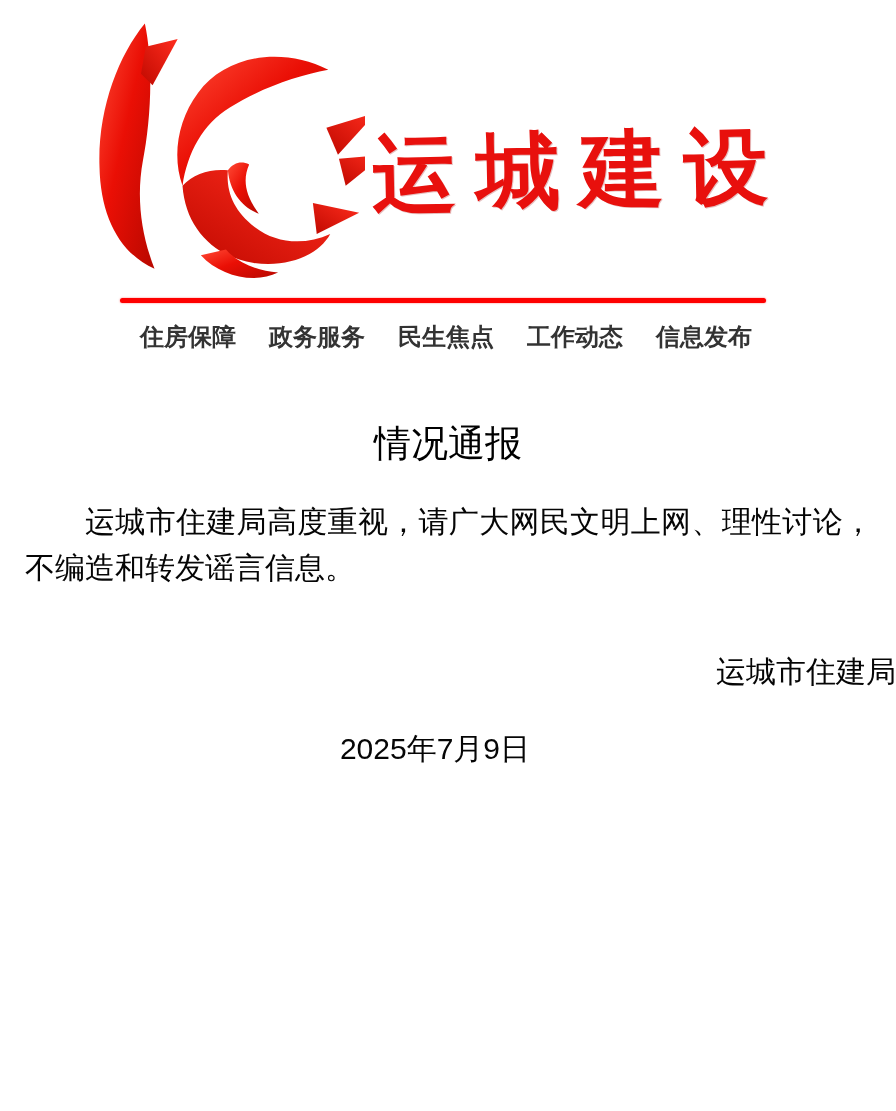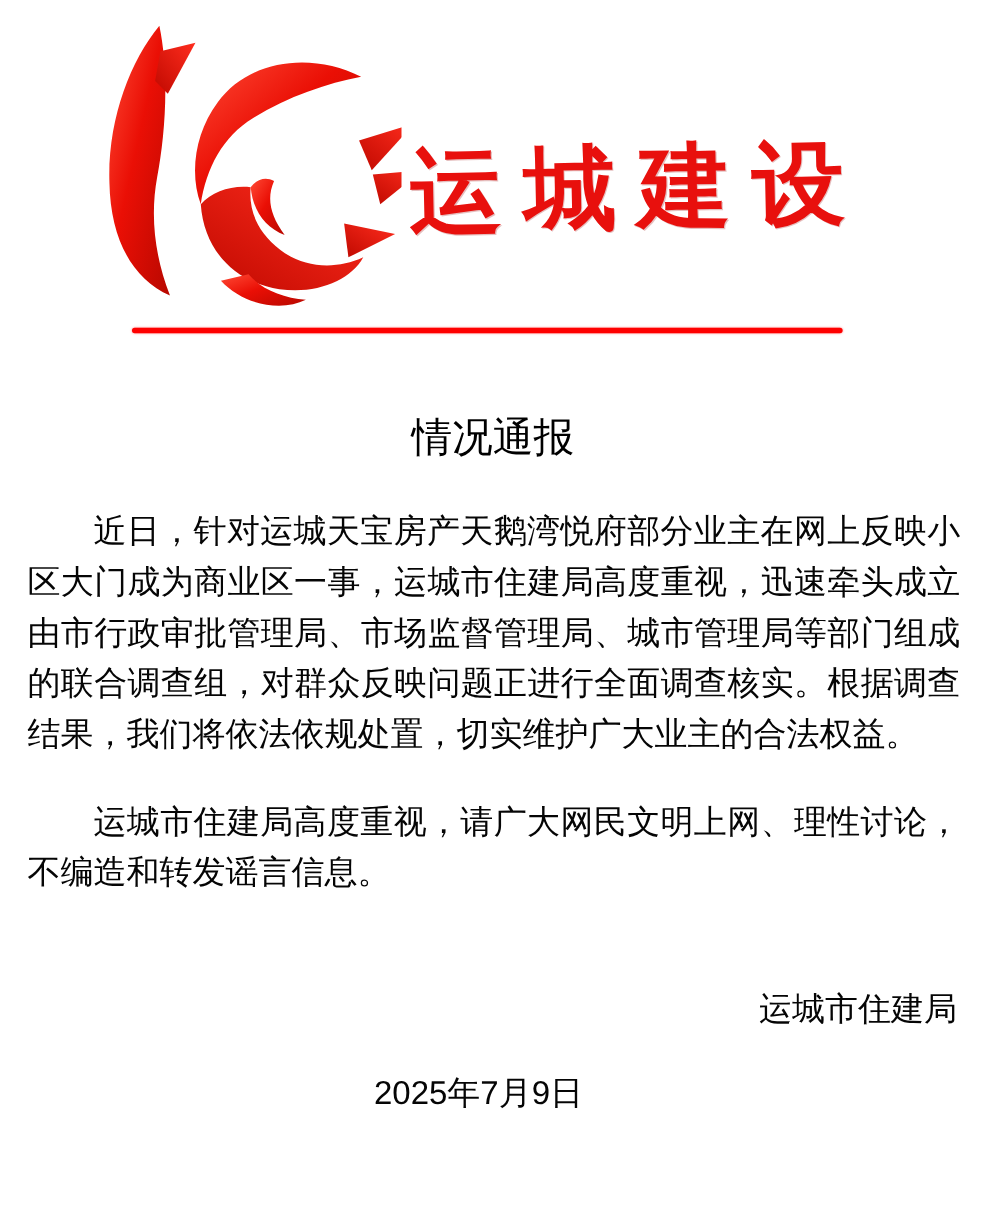--- a/index.html
+++ b/index.html
@@ -58,21 +58,21 @@
   .body-text p {
     font-size: 30px; line-height: 46px;
     text-align: justify; text-justify: inter-ideograph;
     text-indent: 2em;
     color: #050505;
   }
   .p1 { margin-top: 42px; }
   .p2 { margin-top: 34px; }
 
   .signature {
-    margin-top: 78px; padding-right: 26px;
+    margin-top: 58px; 
     text-align: right;
     font-size: 30px; line-height: 46px; color: #050505;
   }
   .date {
     margin-top: 31px; padding-right: 26px;
     text-align: center;
     font-size: 30px; line-height: 46px; color: #050505;
   }
 </style>
 </head>
@@ -108,24 +108,30 @@
       <path fill="url(#redg2)" d="M263,150 L310,146 L270,178 Z"></path>
       <path fill="url(#redg2)" d="M236,196 L284,206 L240,228 Z"></path>
 
       <path fill="url(#redg)" d="M120,250 C140,272 176,280 200,268 C178,266 158,258 146,244 Z"></path>
     </svg>
     <div class="brand">运城建设</div>
   </div>
 
   <div class="rule"></div>
 
+  <div class="nav">
+    <span class="nav-item">住房保障</span>
+    <span class="nav-item">政务服务</span>
+    <span class="nav-item">民生焦点</span>
+    <span class="nav-item">工作动态</span>
+    <span class="nav-item">信息发布</span>
+  </div>
 
   <div>
     <h1 class="title">情况通报</h1>
     <div class="body-text">
-      <p class="p1">近日，针对运城天宝房产天鹅湾悦府部分业主在网上反映小区大门成为商业区一事，运城市住建局高度重视，迅速牵头成立由市行政审批管理局、市场监督管理局、城市管理局等部门组成的联合调查组，对群众反映问题正进行全面调查核实。根据调查结果，我们将依法依规处置，切实维护广大业主的合法权益。</p>
       <p class="p2">运城市住建局高度重视，请广大网民文明上网、理性讨论，不编造和转发谣言信息。</p>
     </div>
     <div class="signature">运城市住建局</div>
     <div class="date">2025年7月9日</div>
   </div>
 
 </div>
 
 </body></html>

